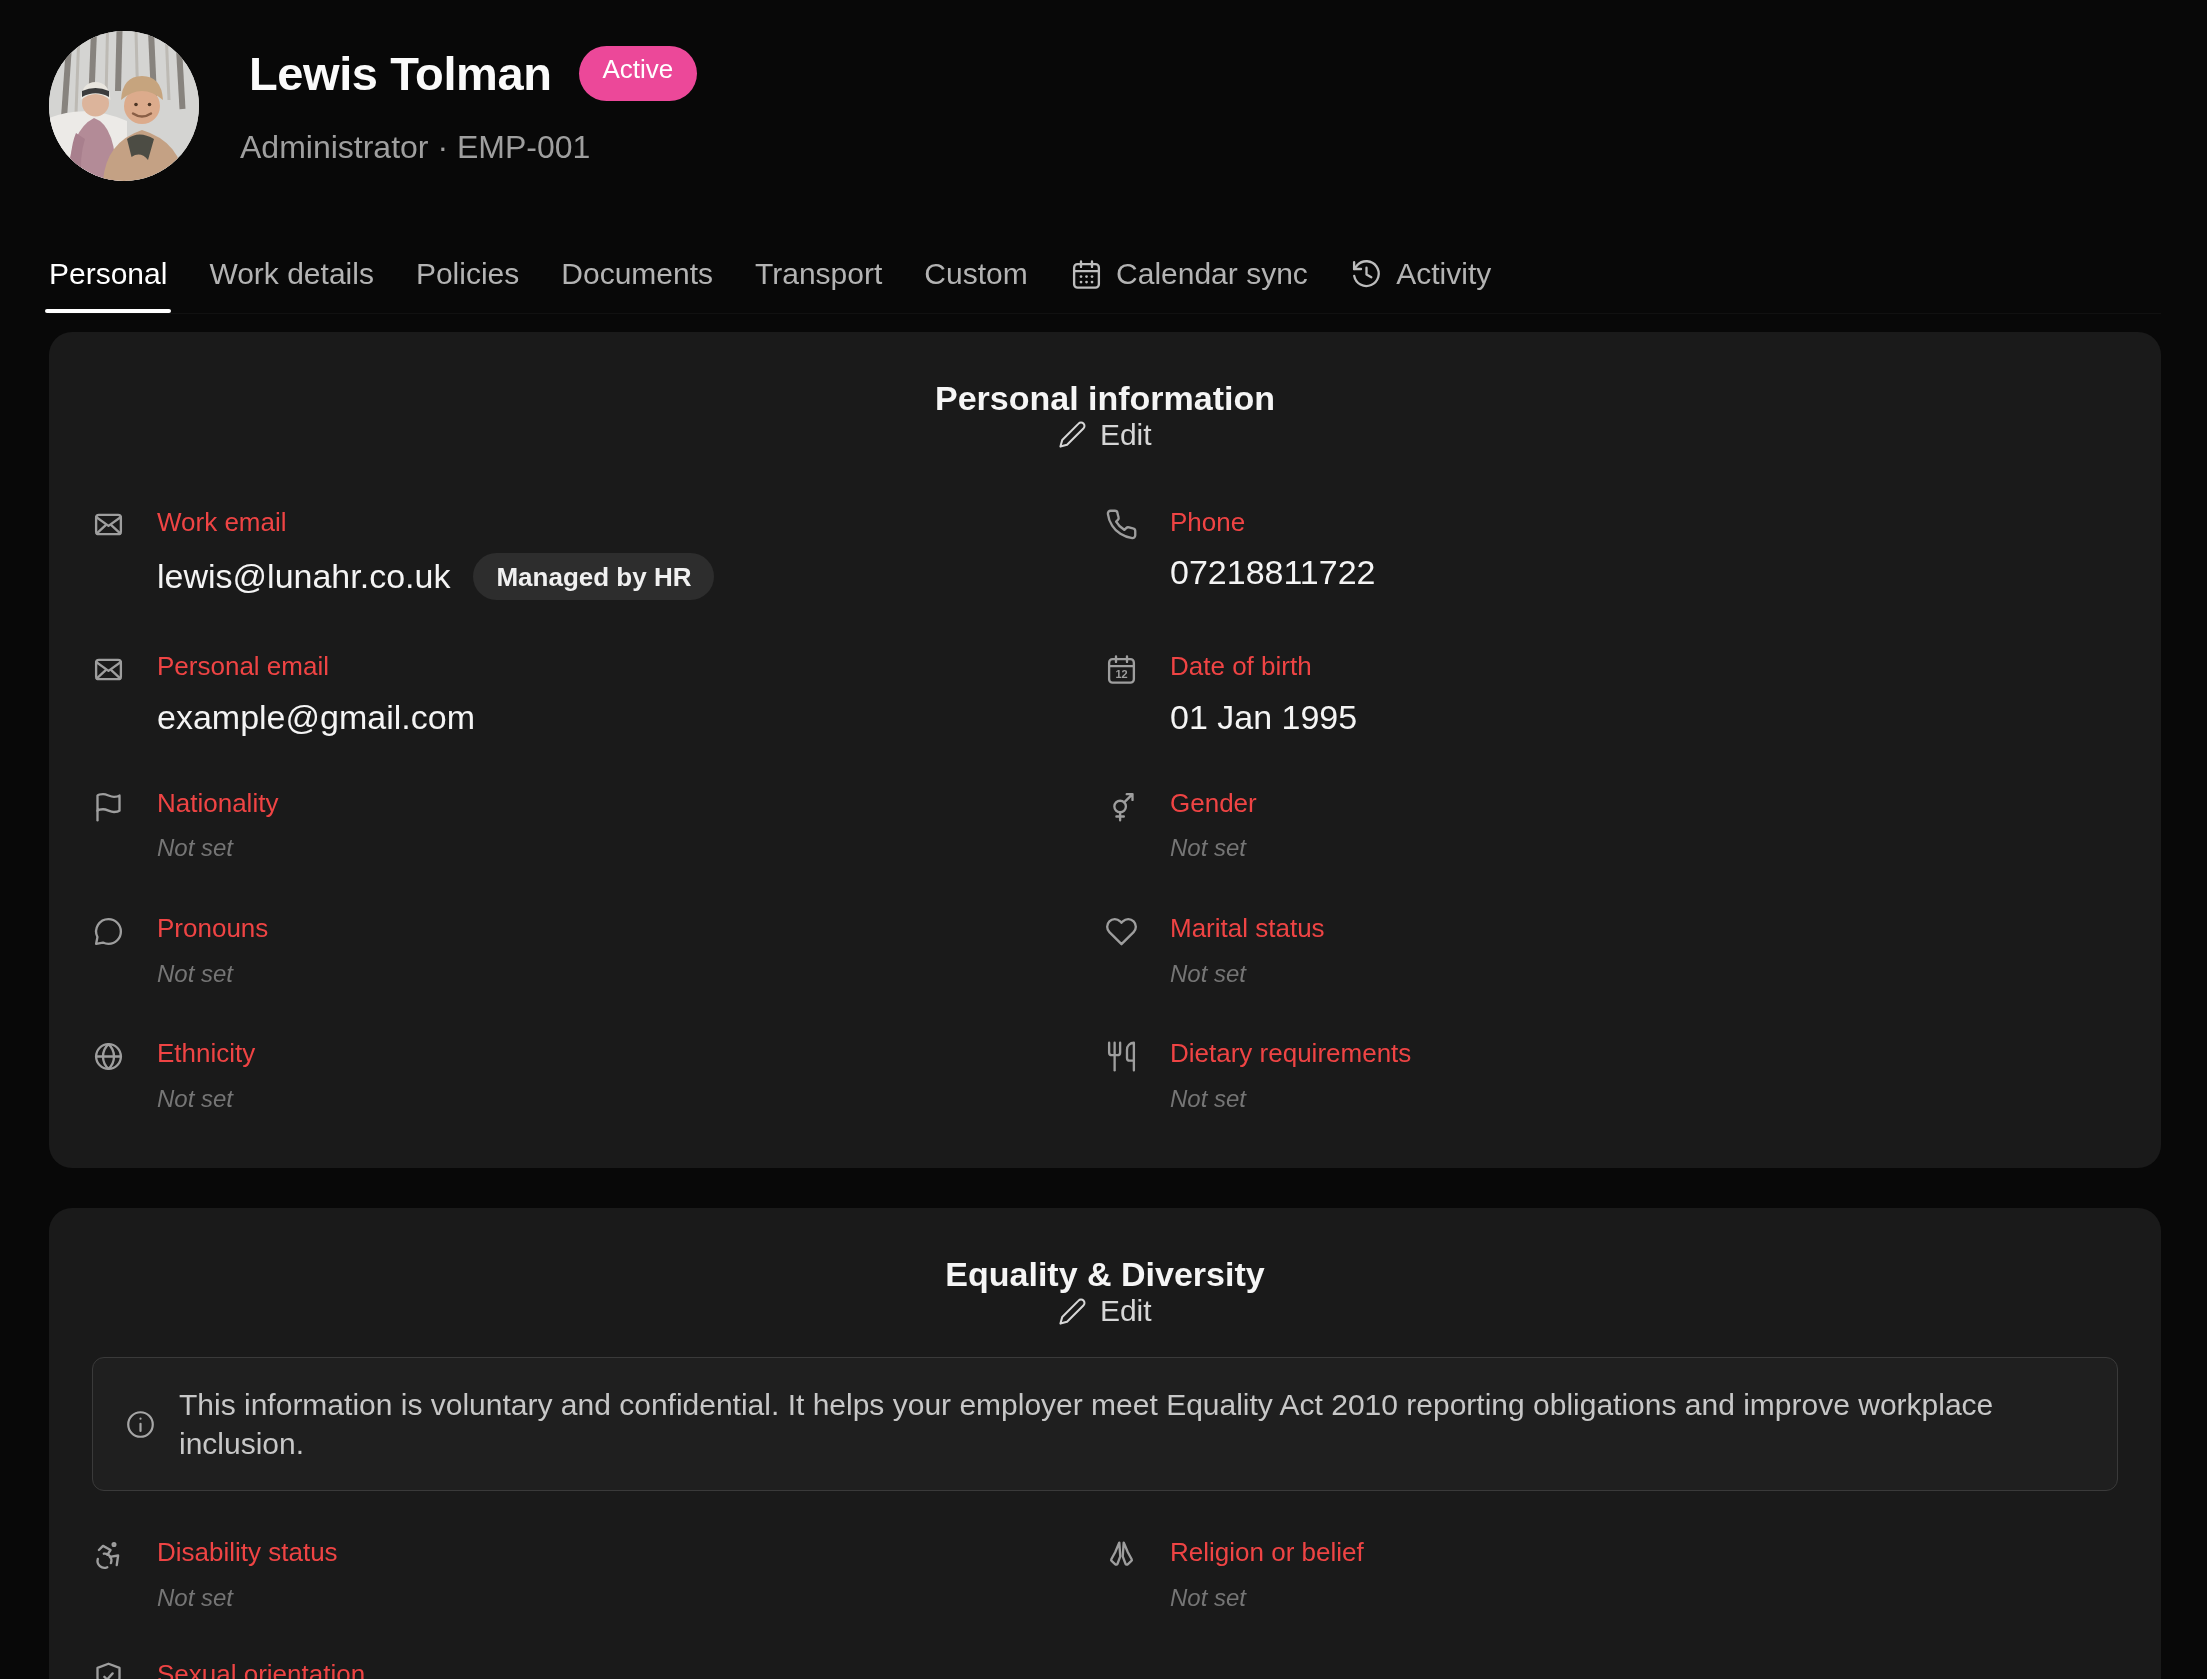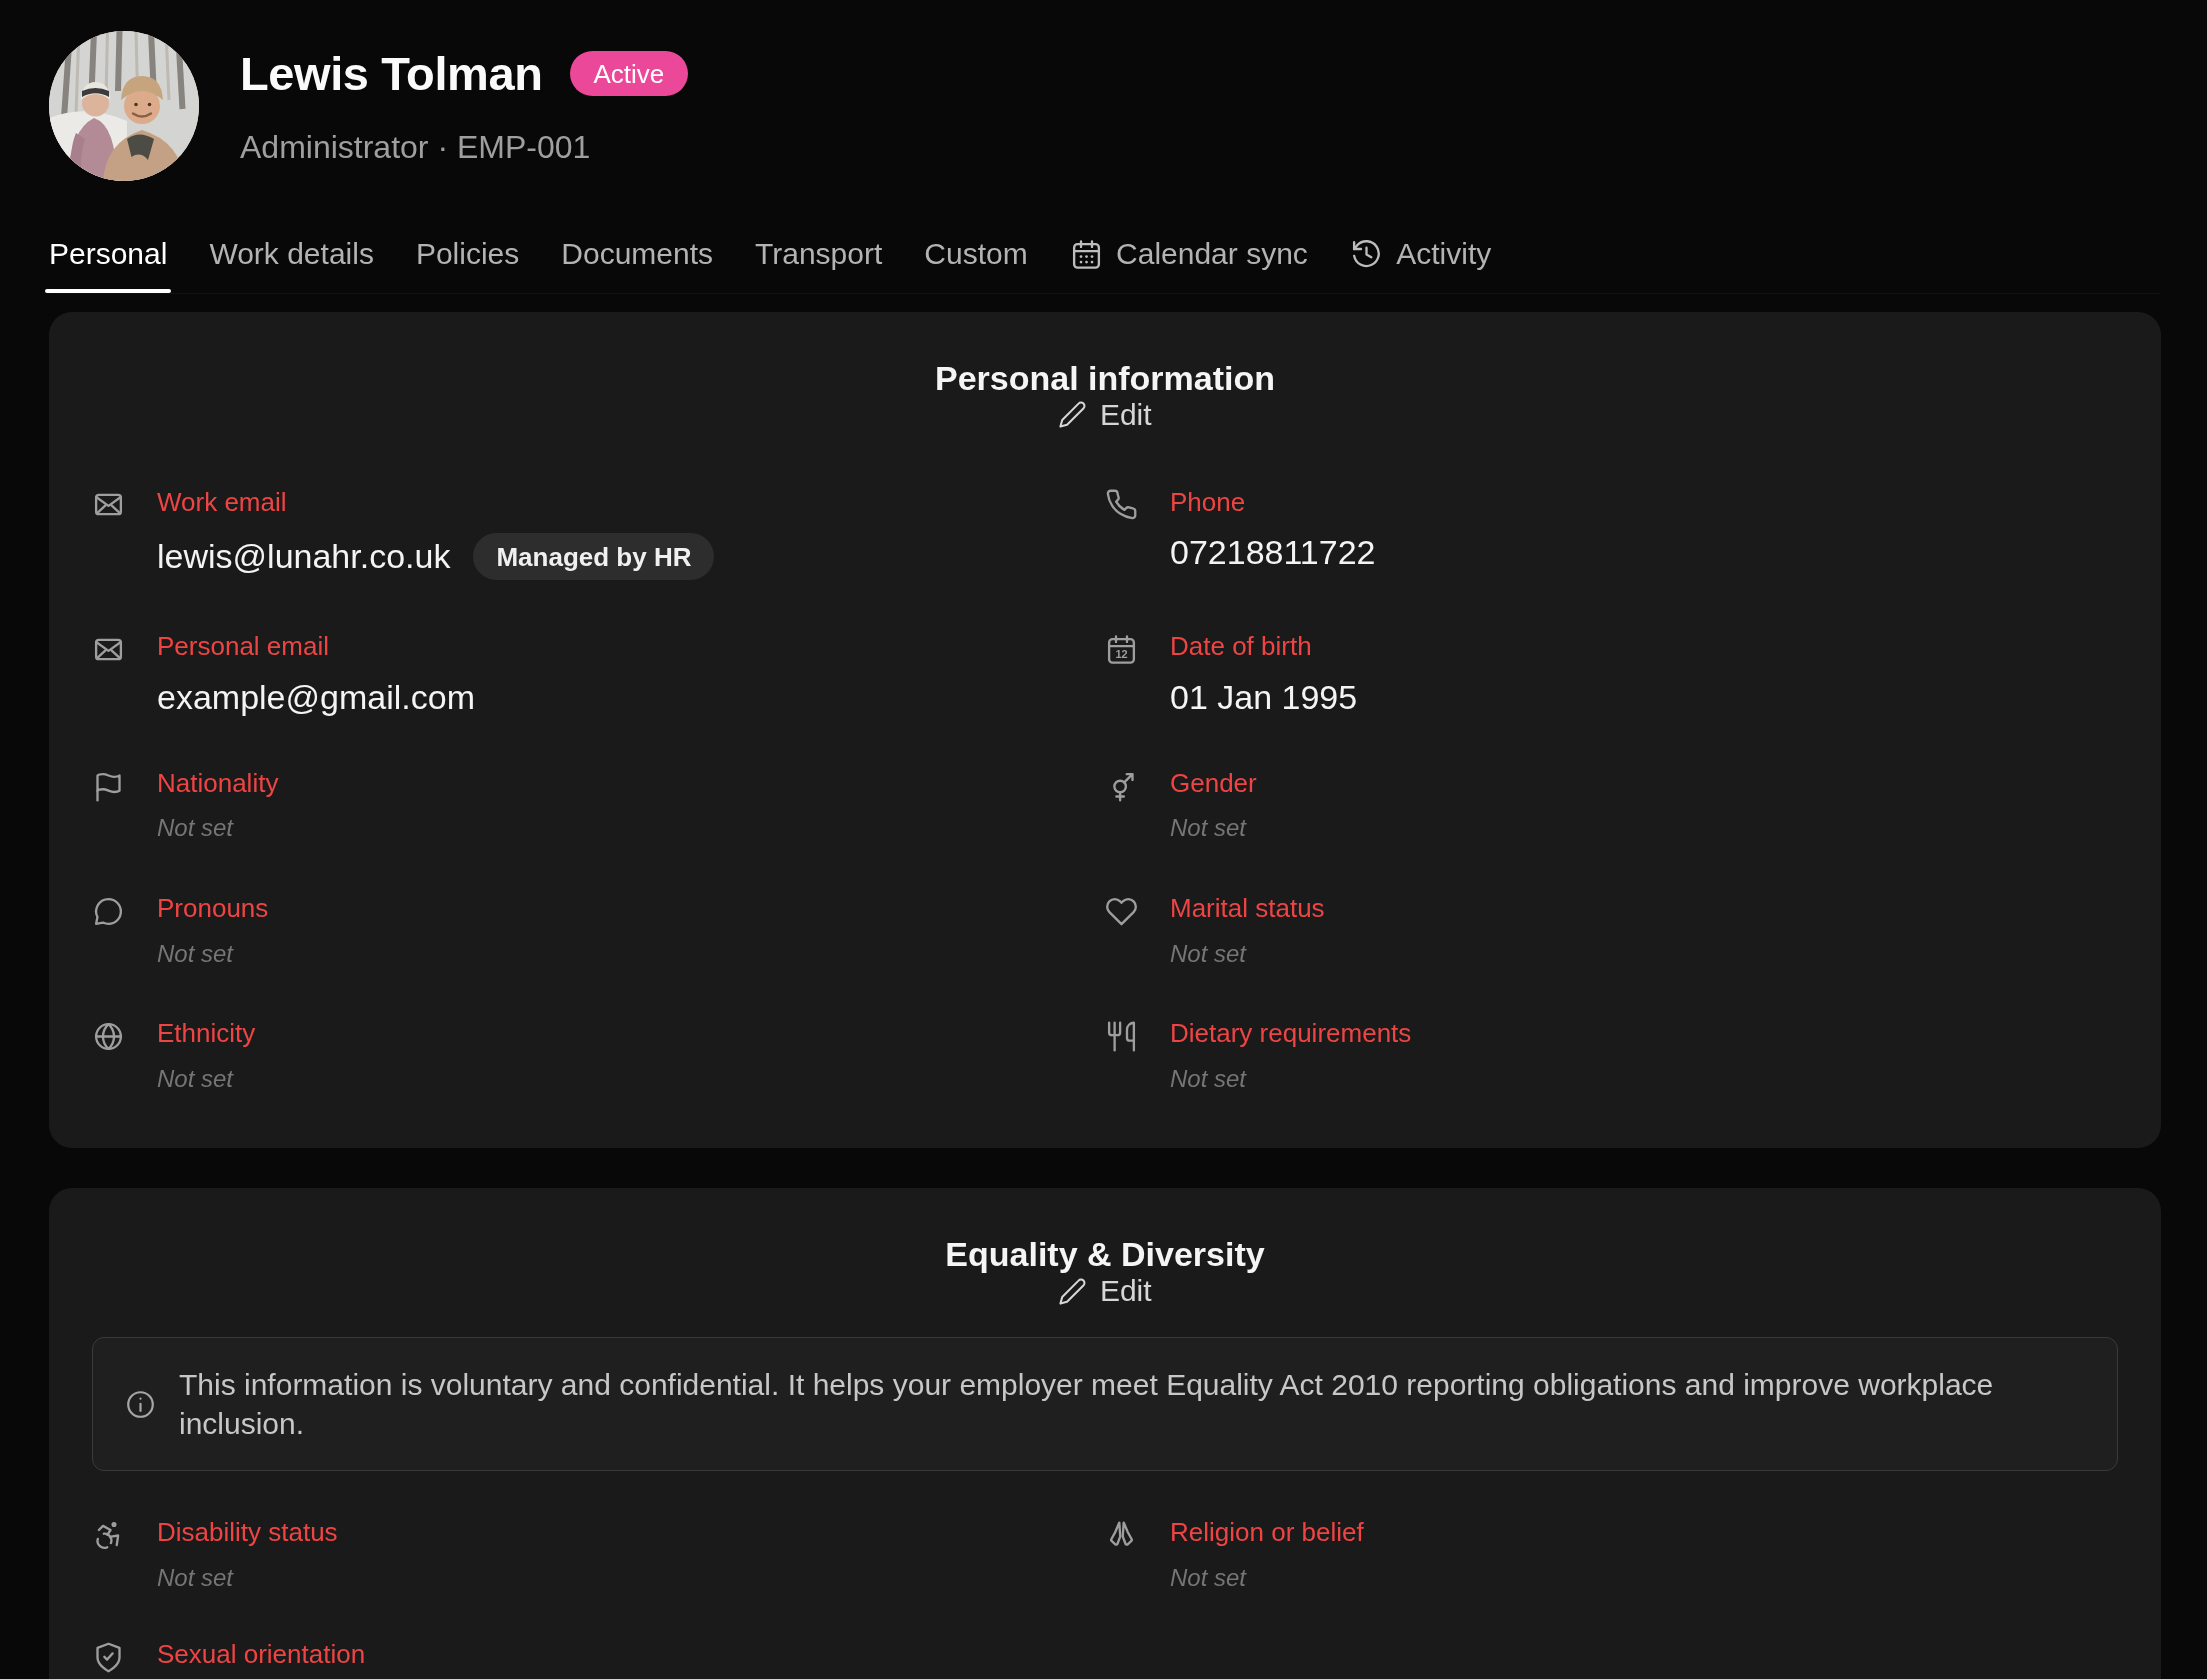--- a/index.html
+++ b/index.html
@@ -11,33 +11,33 @@
   }
   .page { padding:0 47px 0 49px; }
 
   
   .profile-header { display:flex; align-items:center; gap:41px; padding-top:31px; }
   .avatar {
     width:150px; height:150px; border-radius:50%; overflow:hidden; flex:0 0 auto;
     background:#d8d8d6;
   }
   .avatar svg { width:100%; height:100%; display:block; }
-  .name-row { display:flex; align-items:center; gap:27px; }
+  .name-row { display:flex; gap:27px;margin-left:9px; }
   .person-name { font-size:47px; font-weight:700; letter-spacing:-0.4px; color:#fafafa; }
   .status-badge {
     background:#ec4899; color:#fff; font-size:26px; font-weight:500;
     padding:9.9px 24px; border-radius:895px; line-height:1;
   }
   .subtitle { margin-top:28px; font-size:32px; color:#9f9f9f; }
 
   
   .tabs { display:flex; align-items:center; gap:42px; margin-top:56px; border-bottom:0.9px solid rgba(255,255,255,0.04); }
   .tab {
     position:relative; display:flex; align-items:center; gap:13.4px;
-    font-size:30px; color:#b3b3b3; padding-bottom:21.5px; cursor:pointer; white-space:nowrap;
+    font-size:30px; color:#b3b3b3; padding-bottom:21.5px; cursor:pointer; white-space:nowrap;margin-top:20px;
   }
   .tab.active { color:#ffffff; font-weight:500; }
   .tab.active::after {
     content:""; position:absolute; left:-3.6px; right:-3.6px; bottom:-0.9px; height:4.5px;
     background:#ffffff; border-radius:2.7px;
   }
   .tab .tab-icon { width:33px; height:33px; color:#bdbdbd; display:inline-flex; }
   .tab .tab-icon svg { width:100%; height:100%; }
 
   

